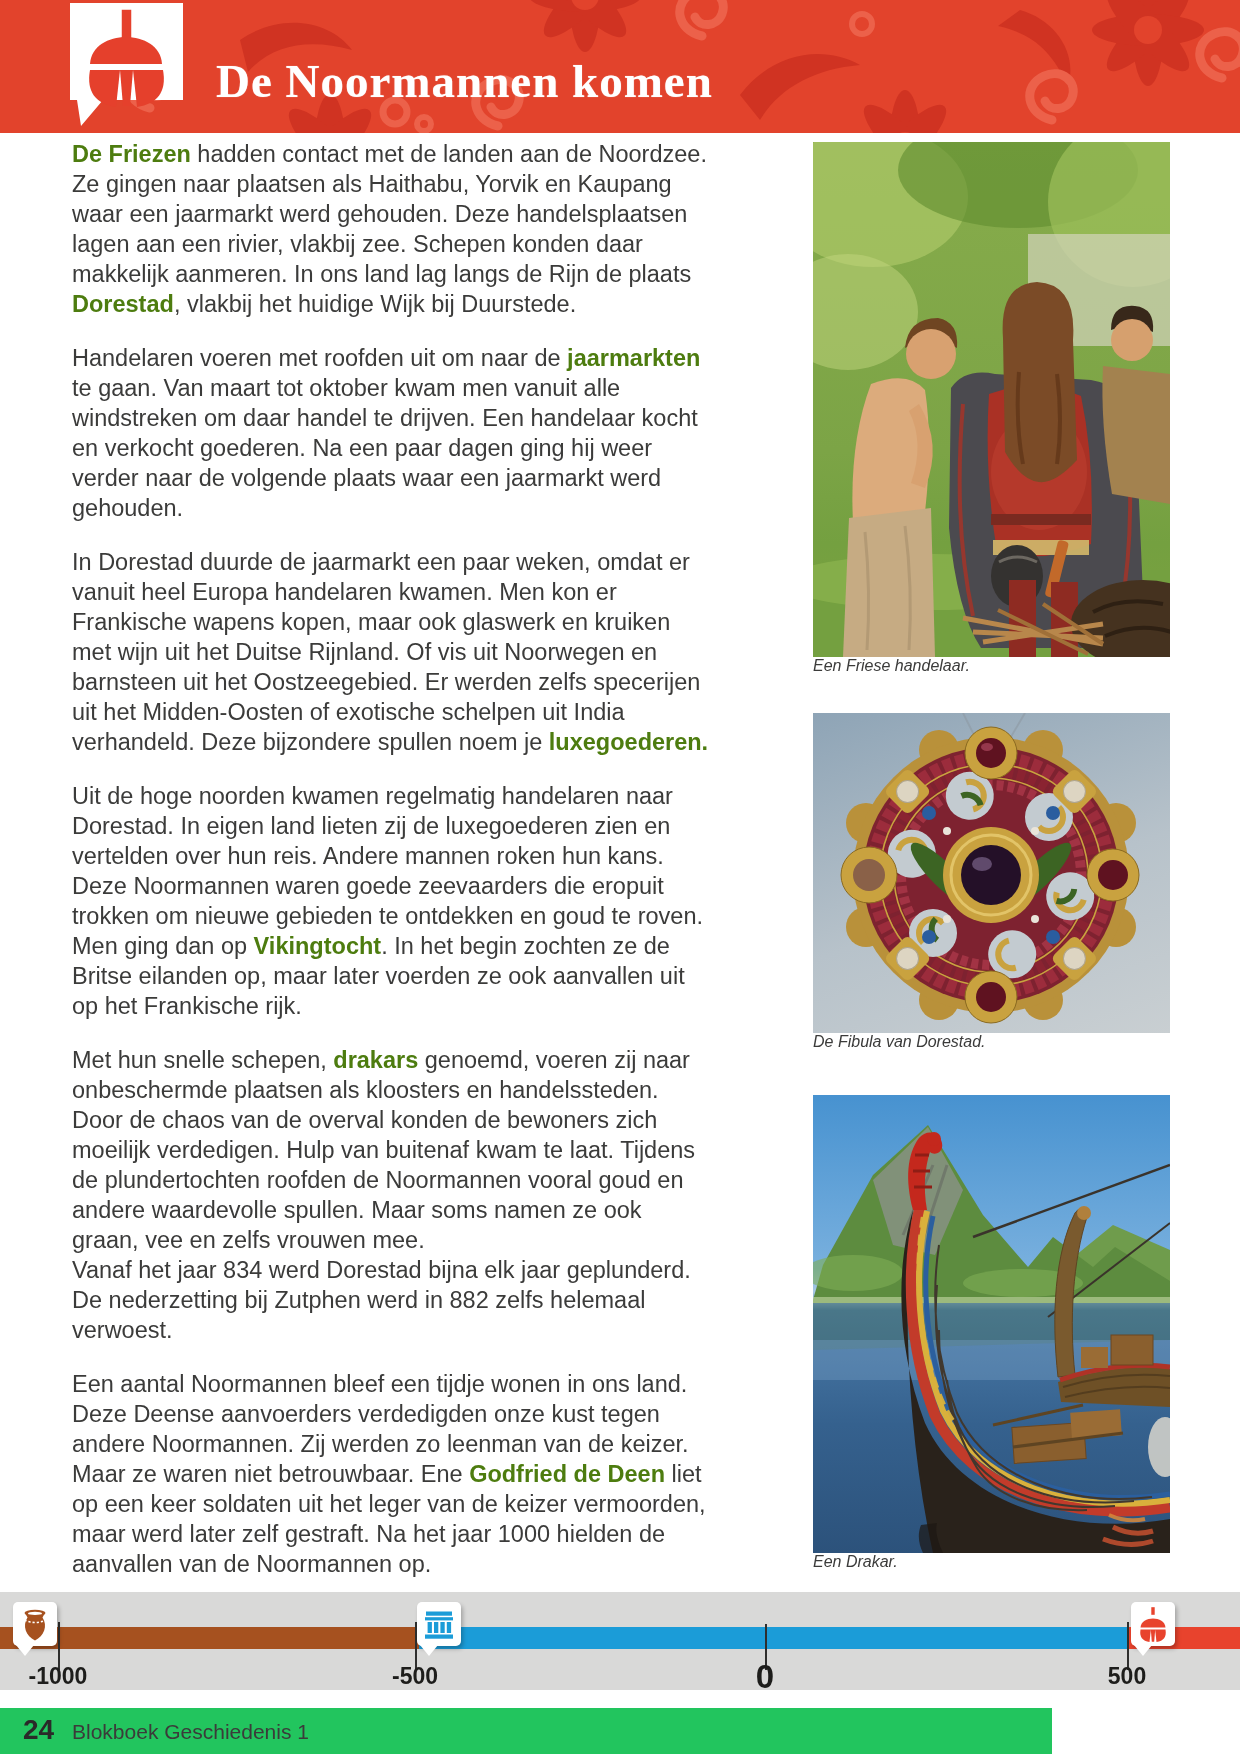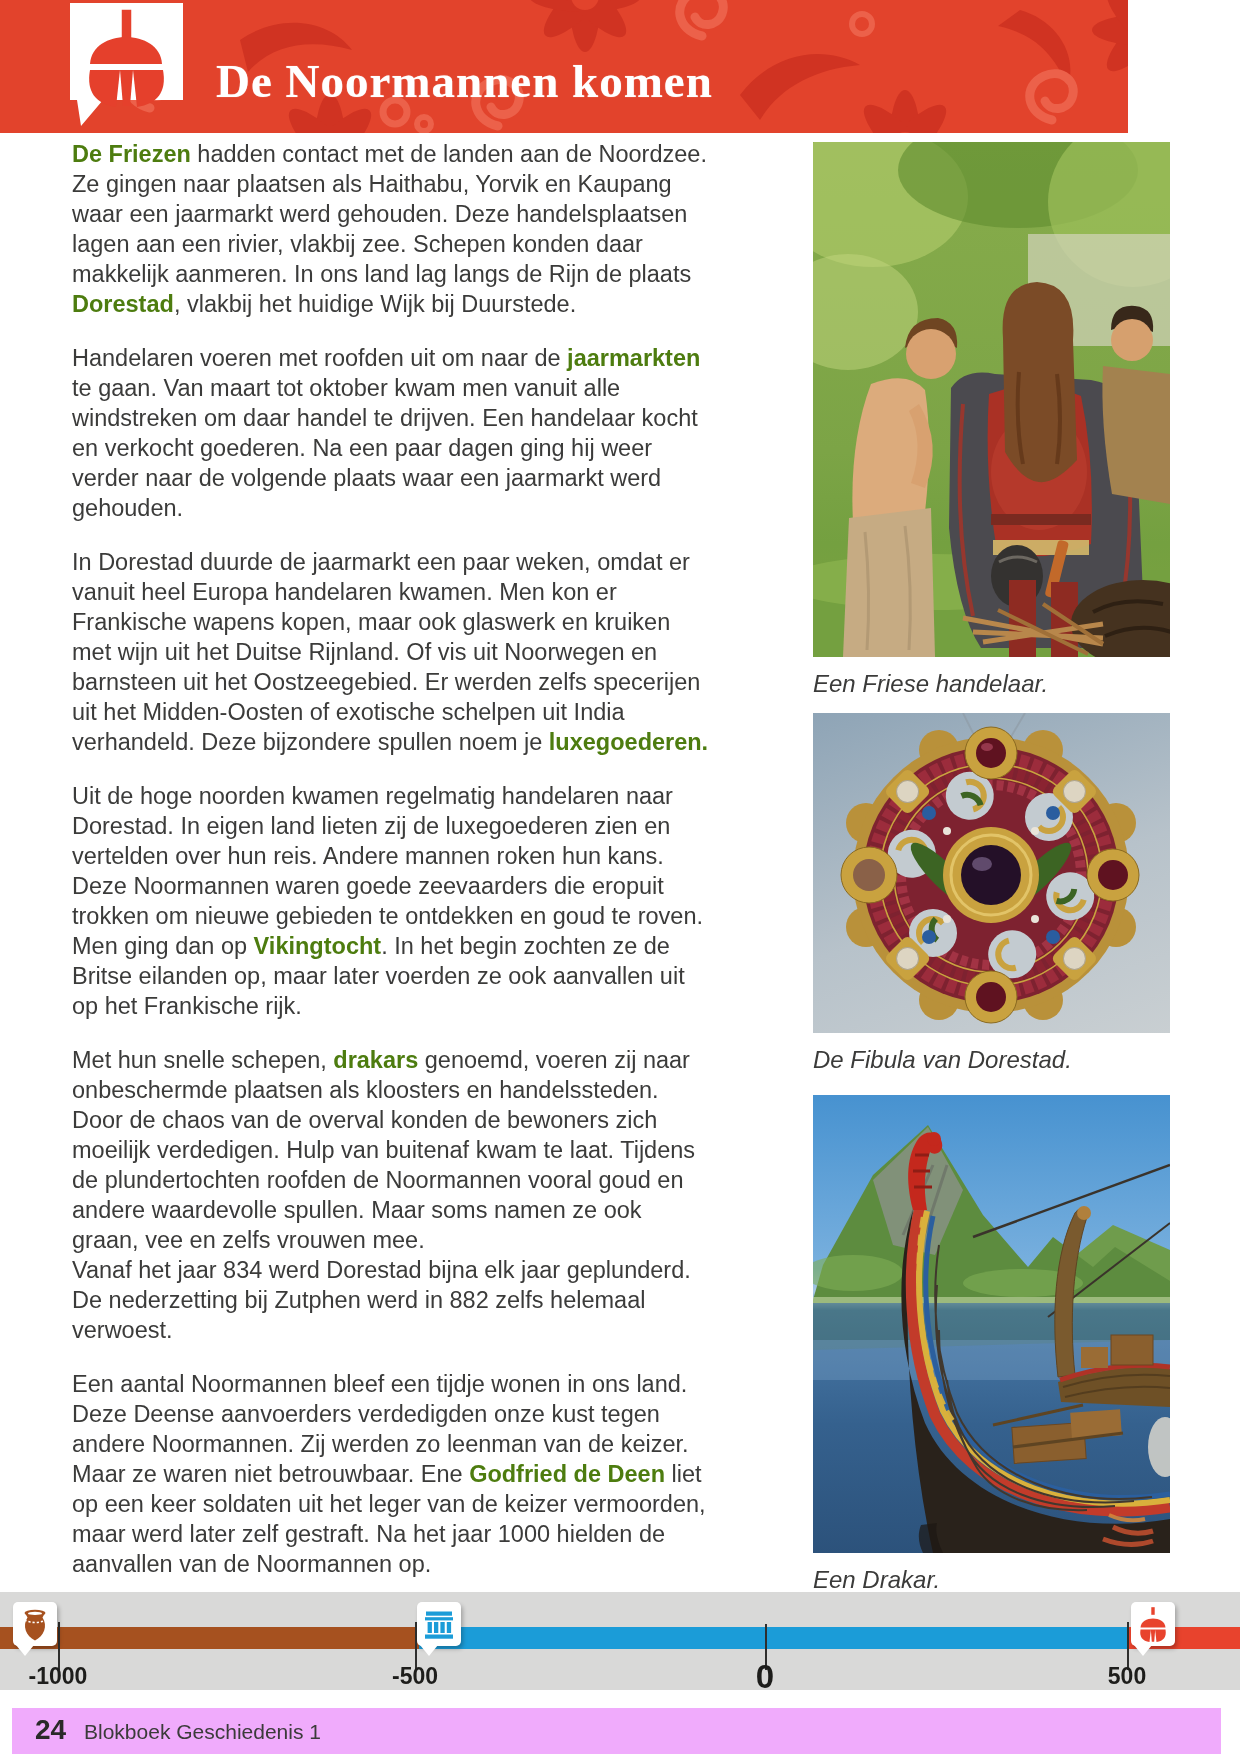--- a/index.html
+++ b/index.html
@@ -1,20 +1,20 @@
 <!DOCTYPE html>
 <html lang="nl"><head>
 <meta charset="utf-8">
 <style>
   html,body{margin:0;padding:0;background:#888;}
   #page{position:relative;width:1240px;height:1754px;background:#ffffff;margin:0 auto;
         font-family:"Liberation Sans",sans-serif;overflow:hidden;}
 
   
-  .header{position:absolute;left:0;top:0;width:1128px;height:133px;background:#e2432c;overflow:hidden;}
+  .header{position:absolute;left:0;top:0;width:1240px;height:133px;background:#e2432c;overflow:hidden;}
   .header svg.pattern{position:absolute;left:0;top:0;}
   .badge{position:absolute;left:70px;top:0;width:115px;height:130px;}
   .page-title{position:absolute;left:216px;top:54px;margin:0;color:#ffffff;
               font-family:"Liberation Serif",serif;font-weight:700;font-size:47px;letter-spacing:1px;
               text-shadow:0 0 1px rgba(255,255,255,.6);}
 
   
   .textcol{position:absolute;left:72px;top:139px;width:641px;color:#3b3b3a;}
   .textcol p{margin:0 0 24px 0;font-size:23.5px;line-height:30px;}
   .textcol strong{font-weight:700;color:#4d7c0f;}
@@ -22,39 +22,39 @@
   
   figure{position:absolute;left:813px;width:357px;margin:0;}
   .photo{position:relative;width:357px;overflow:hidden;}
   .photo svg{position:absolute;left:0;top:0;}
   #fig-trader{top:142px;}  #fig-trader .photo{height:515px;
       background:linear-gradient(180deg,#87ac4b 0%,#7ca446 60%,#74a040 78%,#7da23f 100%);}
   #fig-fibula{top:713px;}  #fig-fibula .photo{height:320px;
       background:linear-gradient(160deg,#8ea4b6 0%,#b7c2ca 55%,#c9cfd2 100%);}
   #fig-drakar{top:1095px;} #fig-drakar .photo{height:458px;
       background:linear-gradient(180deg,#4792d0 0%,#79b0de 38%,#a8c8e2 43%,#4b7ba8 47%,#35618e 72%,#2c527b 100%);}
-  figcaption{margin-top:13px;font-style:italic;font-size:24px;color:#3b3b3a;}
+  figcaption{font-style:italic;font-size:16px;color:#3b3b3a;}
 
   
   .timeline{position:absolute;left:0;top:1592px;width:1240px;height:98px;background:#d9d9d8;}
   .tl-bar{position:absolute;left:0;top:35px;width:1240px;height:22px;}
   .tl-era{position:absolute;top:0;height:22px;}
   .tl-tick{position:absolute;width:2px;background:#2e2e2d;}
   .tl-tick.minor{top:30px;height:48px;}
   .tl-tick.major{top:32px;height:46px;}
   .tl-label{position:absolute;top:71px;transform:translateX(-50%);font-weight:700;font-size:23px;color:#1d1d1b;}
   .tl-label.major{top:66px;font-size:33px;}
   .tl-badge{position:absolute;top:10px;width:44px;height:44px;background:#ffffff;border-radius:5px;
             box-shadow:2px 3px 4px rgba(0,0,0,.25);}
   .tl-badge svg{position:absolute;left:2px;top:2px;}
   .tl-badge:after{content:"";position:absolute;left:3px;bottom:-10px;width:0;height:0;
                   border-left:9px solid transparent;border-right:9px solid transparent;border-top:11px solid #ffffff;}
 
   
-  .footer{position:absolute;left:12px;top:1708px;width:1209px;height:46px;background:#f0abfc;}
+  .footer{position:absolute;left:0;top:1708px;width:1052px;height:46px;background:#22c55e;}
   .pagenum{position:absolute;left:23px;top:6px;font-weight:700;font-size:28px;color:#2a2a29;}
   .booktitle{position:absolute;left:72px;top:12px;font-size:21px;color:#3b3b3a;}
 </style>
 </head>
 <body>
 
 <div id="page">
 
   <div class="header">
     <svg class="pattern" width="1240" height="133" viewBox="0 0 1240 133">

